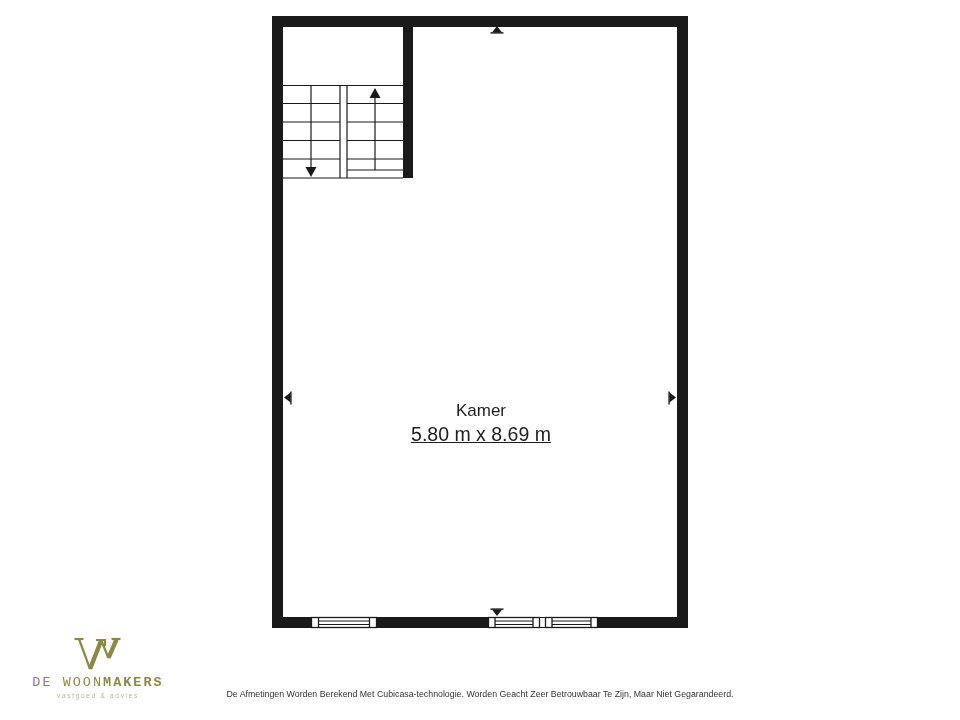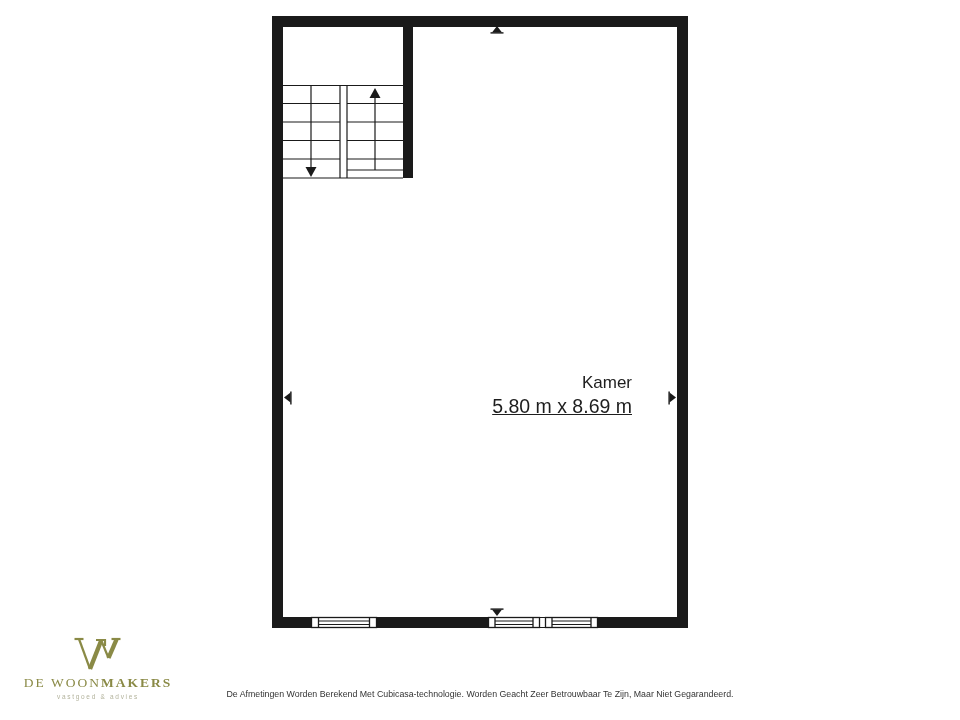--- a/index.html
+++ b/index.html
@@ -11,32 +11,32 @@
     --disclaimer:#333333;
   }
   html,body{margin:0;padding:0;background:var(--background);}
   .stage{
     position:relative;width:960px;height:720px;overflow:hidden;
     background:var(--background);
     font-family:"Liberation Sans","DejaVu Sans",sans-serif;
   }
   .plan-svg{position:absolute;left:0;top:0;color:var(--wall);}
   .room-label{
-    position:absolute;left:330px;top:372px;width:302px;
-    text-align:right;color:var(--ink);
+    position:absolute;left:330px;top:400px;width:302px;
+    text-align:center;color:var(--ink);
   }
   .room-name{font-size:17px;line-height:21px;}
   .room-dims{font-size:19.5px;line-height:24px;margin-top:1px;text-decoration:underline;}
   .logo{
     position:absolute;left:22px;top:635px;width:152px;
     text-align:center;color:var(--brand);
   }
   .logo-mark{display:block;margin:0 auto;color:var(--brand);}
   .brand-name{
-    font-family:Liberation Serif, serif;
+    font-family:Liberation Mono, monospace;
     font-size:13.5px;letter-spacing:2px;margin-top:2px;white-space:nowrap;
   }
   .brand-name .bold{font-weight:700;}
   .brand-tagline{
     font-family:"Liberation Sans",sans-serif;
     font-size:6.5px;letter-spacing:1.7px;color:var(--brand-tagline);
     margin-top:2px;white-space:nowrap;
   }
   .disclaimer{
     position:absolute;left:0;top:689px;width:960px;

